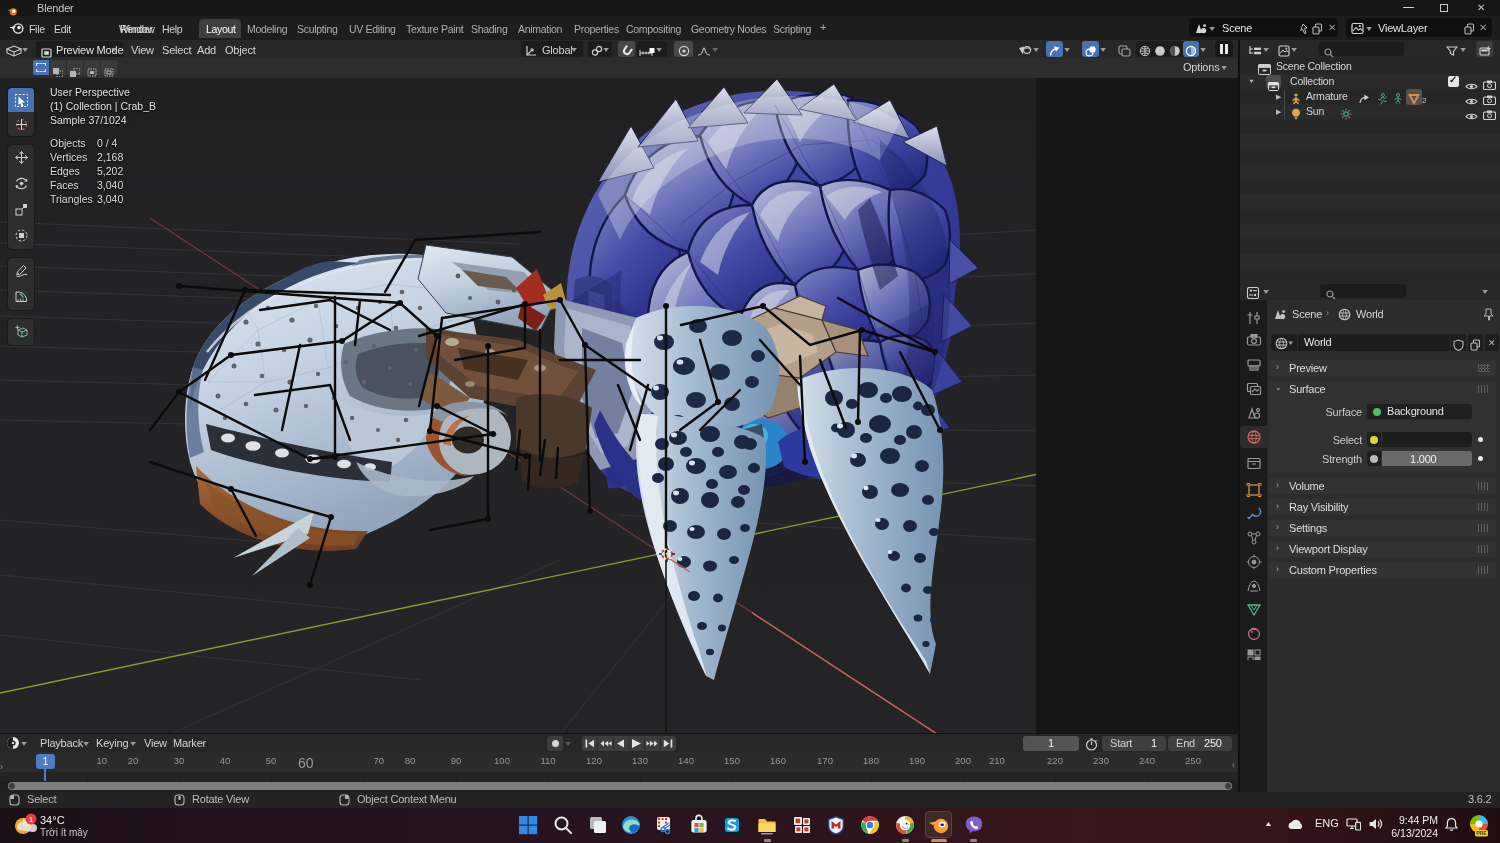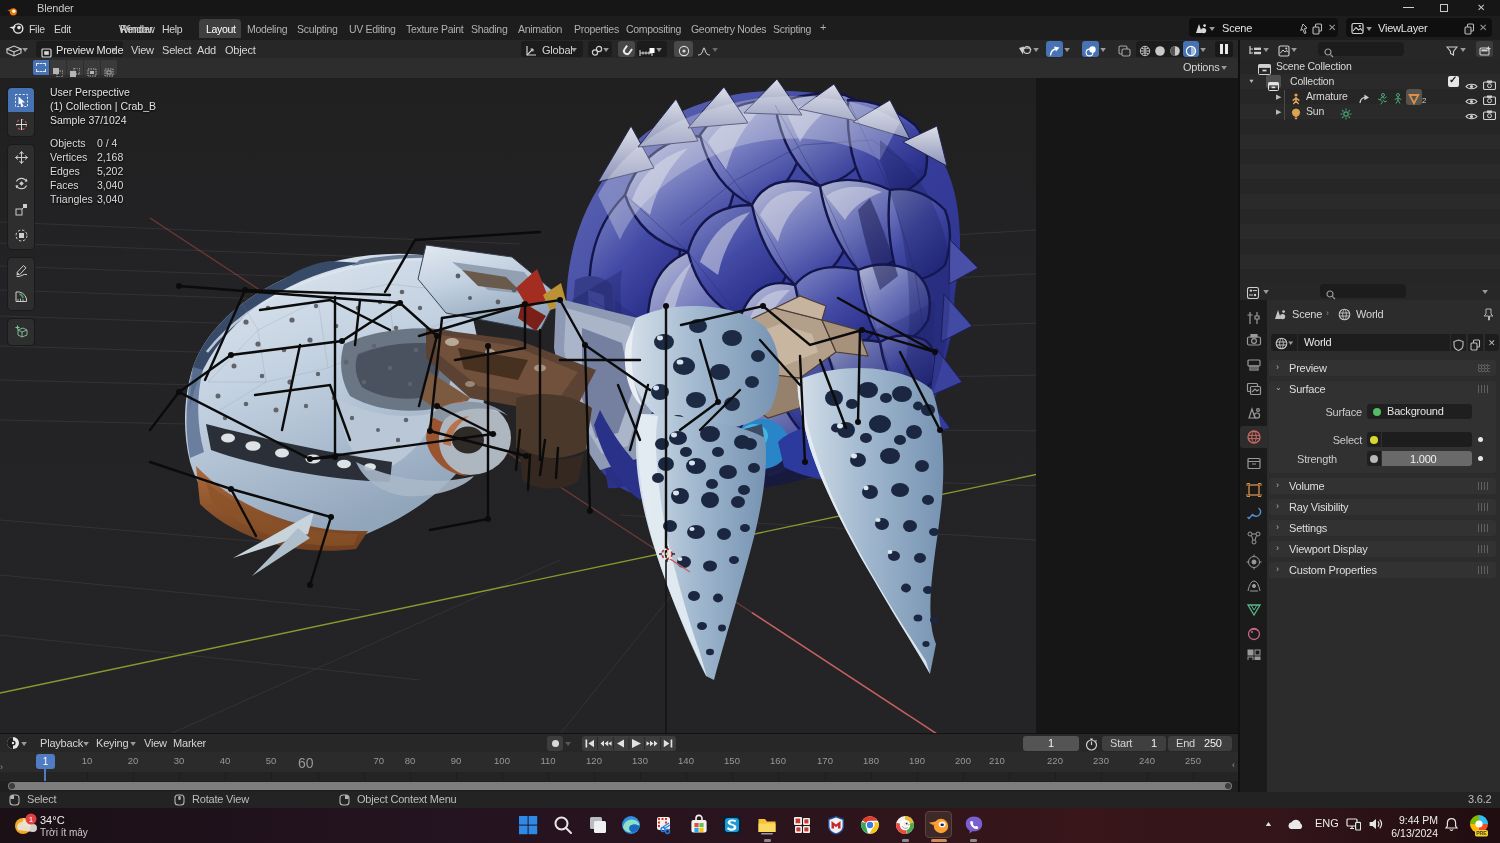--- a/index.html
+++ b/index.html
@@ -1063,21 +1063,21 @@
 <div class="abs txt" style="left:49px;top:101px;font-size:11px;color:#dedede;">Surface</div>
 <div class="abs txt" style="left:62px;top:124px;font-size:11px;color:#cacaca;width:60px;text-align:right;">Surface</div>
 <div class="abs" style="left:127px;top:122px;width:105px;height:15px;background:#1f1f1f;border-radius:3px;"></div>
 <div class="abs" style="left:133px;top:126px;width:8px;height:8px;border-radius:50%;background:#55bb66;"></div>
 <div class="abs txt" style="left:147px;top:123px;font-size:11px;color:#e4e4e4;">Background</div>
 <div class="abs txt" style="left:77px;top:152px;font-size:11px;color:#cacaca;width:45px;text-align:right;">Select</div>
 <div class="abs" style="left:127px;top:150px;width:14px;height:15px;background:#1f1f1f;border-radius:3px 0 0 3px;"></div>
 <div class="abs" style="left:130px;top:154px;width:8px;height:8px;border-radius:50%;background:#d8d833;"></div>
 <div class="abs" style="left:142px;top:150px;width:90px;height:15px;background:#1d1d1d;border-radius:0 3px 3px 0;"></div>
 <div class="abs" style="left:238px;top:155px;width:5px;height:5px;border-radius:50%;background:#e8e8e8;"></div>
-<div class="abs txt" style="left:57px;top:171px;font-size:11px;color:#cacaca;width:65px;text-align:left;">Strength</div>
+<div class="abs txt" style="left:57px;top:171px;font-size:11px;color:#cacaca;width:65px;text-align:right;">Strength</div>
 <div class="abs" style="left:127px;top:169px;width:14px;height:15px;background:#1f1f1f;border-radius:3px 0 0 3px;"></div>
 <div class="abs" style="left:130px;top:173px;width:8px;height:8px;border-radius:50%;background:#b8b8b8;"></div>
 <div class="abs" style="left:142px;top:169px;width:90px;height:15px;background:#696969;border-radius:0 3px 3px 0;"></div>
 <div class="abs txt" style="left:170px;top:171px;font-size:11px;color:#f0f0f0;">1.000</div>
 <div class="abs" style="left:238px;top:174px;width:5px;height:5px;border-radius:50%;background:#e8e8e8;"></div>
 
 <div class="abs" style="left:29px;top:196px;width:227px;height:16px;background:#323232;border-radius:3px;"></div>
 <div class="abs" style="left:36px;top:198px;color:#b0b0b0;font-size:9px;">›</div>
 <div class="abs txt" style="left:49px;top:198px;font-size:11px;color:#dedede;">Volume</div>
 <div class="abs" style="left:29px;top:217px;width:227px;height:16px;background:#323232;border-radius:3px;"></div>
@@ -1148,21 +1148,21 @@
         </svg></div>
 <div class="abs" style="left:1102px;top:2px;width:64px;height:15px;background:#3f3f3f;border-radius:3px;"></div>
 <div class="abs txt" style="left:1110px;top:3px;font-size:11px;">Start</div>
 <div class="abs txt" style="left:1151px;top:3px;font-size:11px;color:#f2f2f2;">1</div>
 <div class="abs" style="left:1168px;top:2px;width:64px;height:15px;background:#3f3f3f;border-radius:3px;"></div>
 <div class="abs txt" style="left:1176px;top:3px;font-size:11px;">End</div>
 <div class="abs txt" style="left:1204px;top:3px;font-size:11px;color:#f2f2f2;">250</div>
 
 <div class="abs" style="left:0;top:18px;width:1238px;height:20px;background:#2b2b2b;"></div>
 <div id="ruler" class="abs" style="left:0;top:18px;width:1238px;height:20px;">
-        <div class="abs" style="left:67px;top:3px;width:40px;text-align:center;color:#989898;font-size:9.5px;">10</div>
+        <div class="abs" style="left:67px;top:3px;width:40px;text-align:right;color:#989898;font-size:9.5px;">10</div>
 <div class="abs" style="left:113px;top:3px;width:40px;text-align:center;color:#989898;font-size:9.5px;">20</div>
 <div class="abs" style="left:159px;top:3px;width:40px;text-align:center;color:#989898;font-size:9.5px;">30</div>
 <div class="abs" style="left:205px;top:3px;width:40px;text-align:center;color:#989898;font-size:9.5px;">40</div>
 <div class="abs" style="left:251px;top:3px;width:40px;text-align:center;color:#989898;font-size:9.5px;">50</div>
 <div class="abs" style="left:298px;top:3px;width:40px;text-align:left;color:#989898;font-size:14px;">60</div>
 <div class="abs" style="left:344px;top:3px;width:40px;text-align:right;color:#989898;font-size:9.5px;">70</div>
 <div class="abs" style="left:390px;top:3px;width:40px;text-align:center;color:#989898;font-size:9.5px;">80</div>
 <div class="abs" style="left:436px;top:3px;width:40px;text-align:center;color:#989898;font-size:9.5px;">90</div>
 <div class="abs" style="left:482px;top:3px;width:40px;text-align:center;color:#989898;font-size:9.5px;">100</div>
 <div class="abs" style="left:528px;top:3px;width:40px;text-align:center;color:#989898;font-size:9.5px;">110</div>

